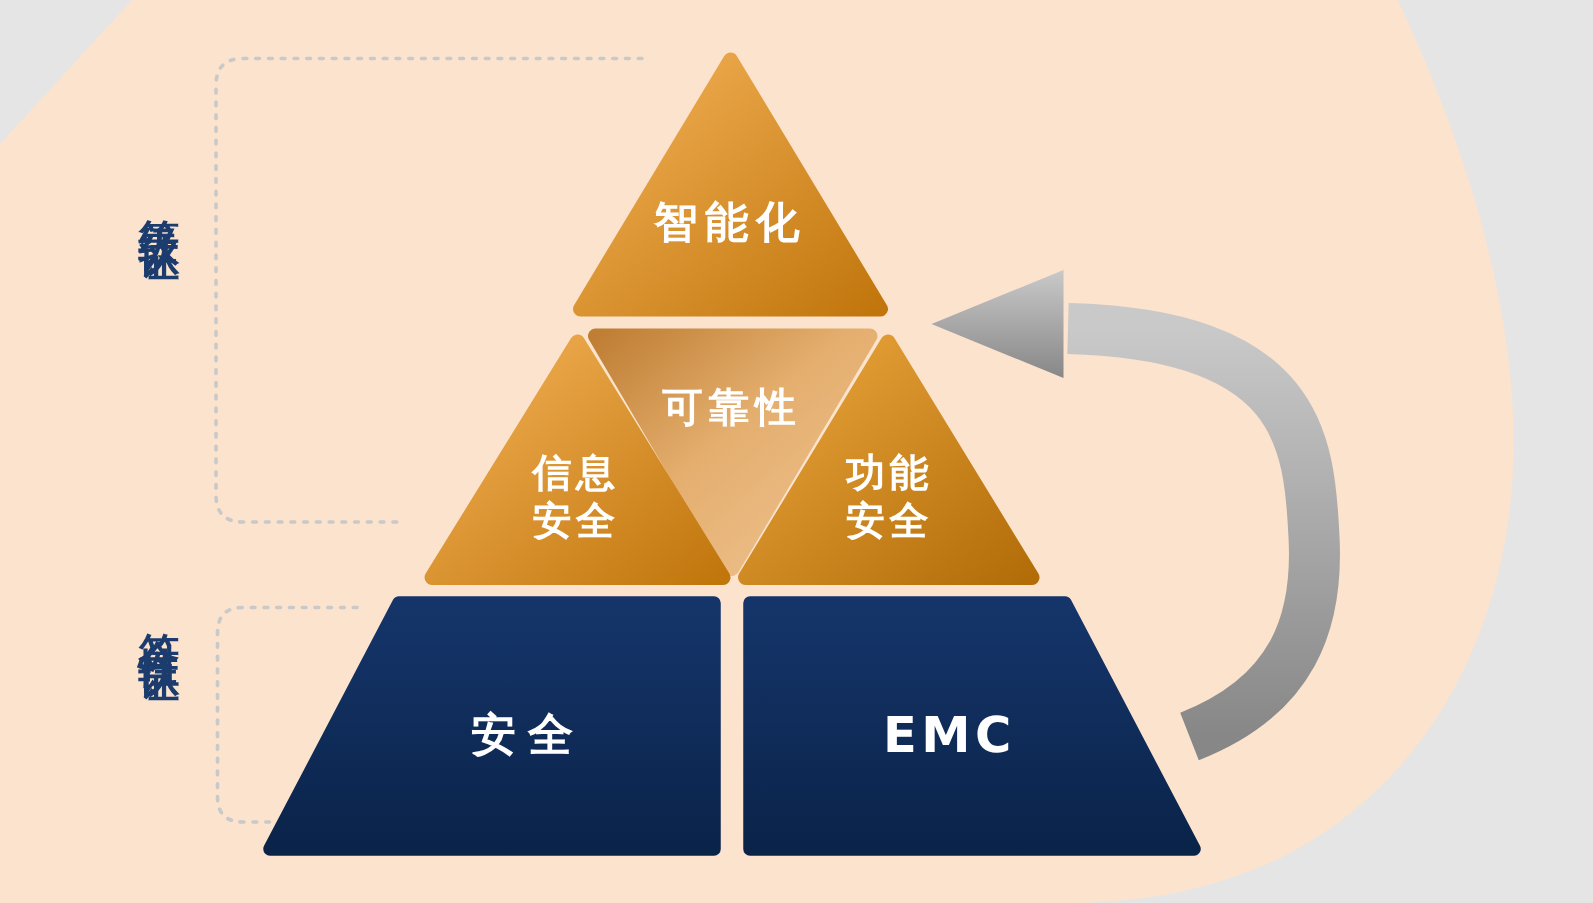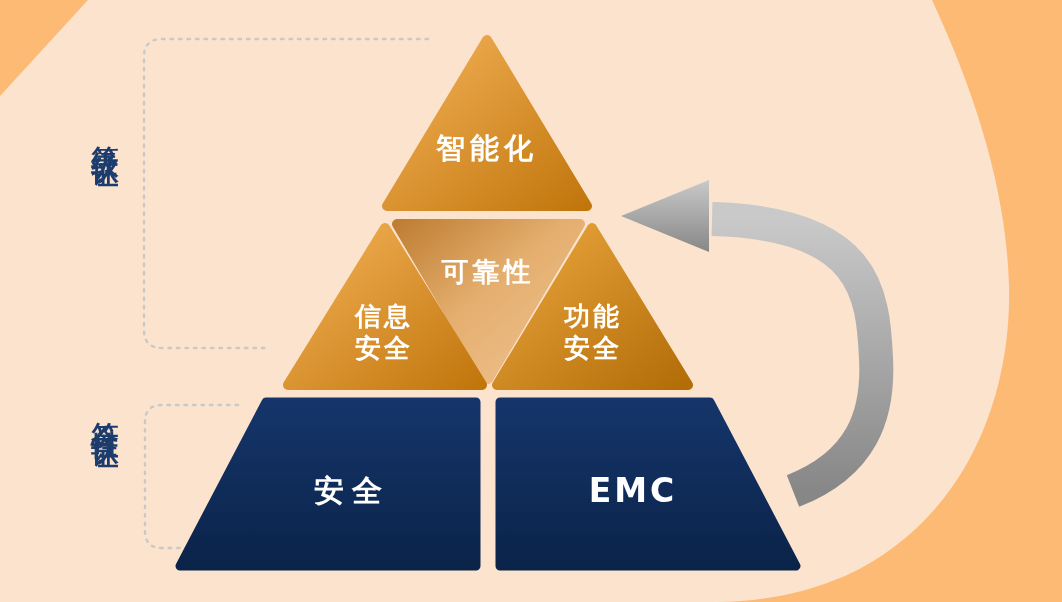--- a/index.html
+++ b/index.html
@@ -1,20 +1,20 @@
 <!DOCTYPE html>
 <html><head>
 <meta charset="utf-8">
 <style>
   html,body{margin:0;padding:0;background:#ffffff;}
   .canvas{
     position:relative;
     width:1062px;height:602px;
     overflow:hidden;
-    background:#fdba74;
+    background:#e5e5e5;
     font-family:"DejaVu Sans", sans-serif;
   }
   .canvas svg{position:absolute;left:0;top:0;}
   .vlabel{
     position:absolute;
     writing-mode:vertical-rl;
     text-orientation:upright;
     font-weight:bold;
     color:#1c3c6e;
     font-size:27px;

